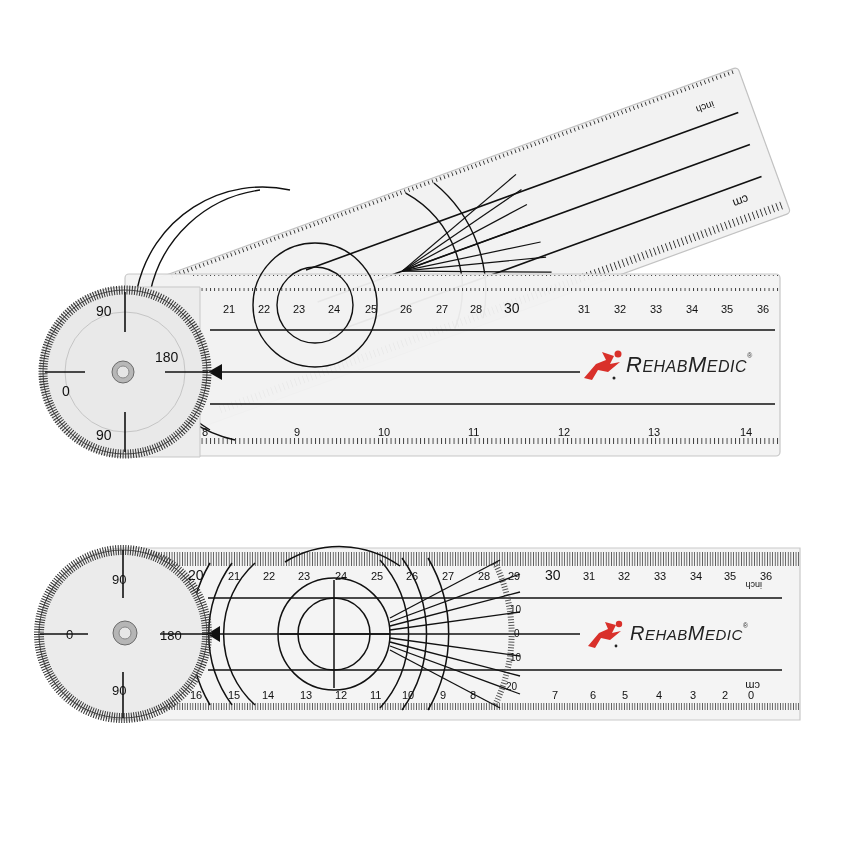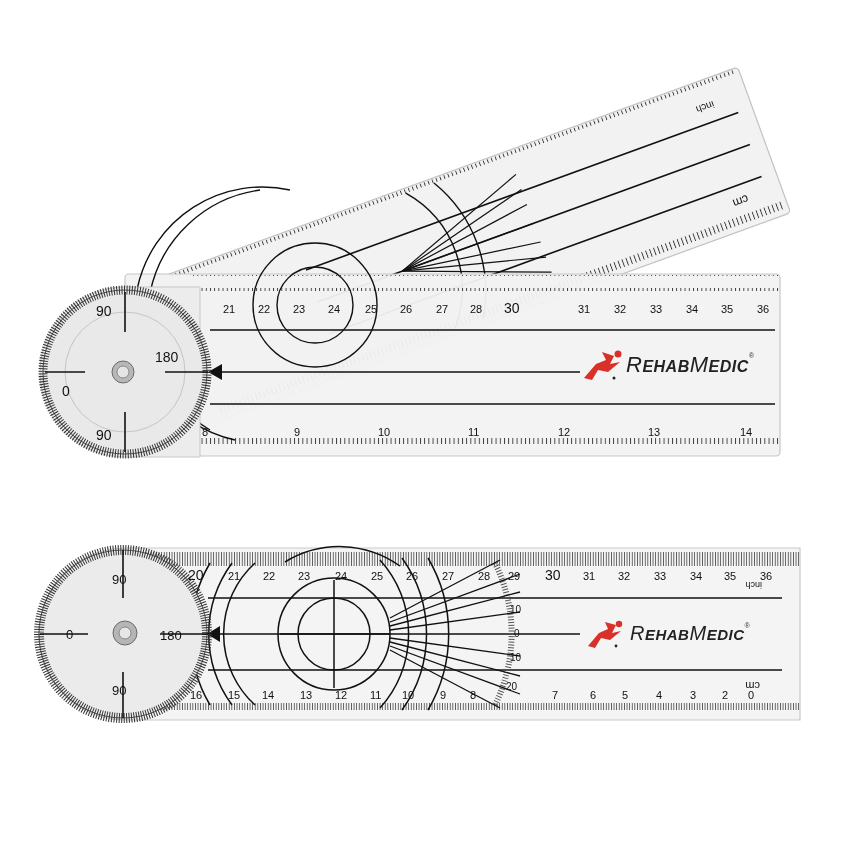--- a/index.html
+++ b/index.html
@@ -2,21 +2,21 @@
 <html><head>
 <meta charset="utf-8">
 <style>
   html,body{margin:0;padding:0;background:#ffffff;}
   body{width:850px;height:850px;position:relative;overflow:hidden;font-family:"Liberation Sans",sans-serif;}
   .stage{position:absolute;left:0;top:0;width:850px;height:850px;}
   svg text{font-family:"Liberation Sans",sans-serif;fill:#111;}
   .brand{position:absolute;display:flex;align-items:center;gap:6px;}
   .brand .word{font-family:"Liberation Sans",sans-serif;font-style:italic;color:#222;letter-spacing:0.5px;}
   .brand .word .big{font-size:22px;}
-  .brand .word .small{font-size:16px;font-weight:bold;}
+  .brand .word .small{font-size:16px;}
   .brand .reg{font-size:7px;vertical-align:top;color:#333;}
 </style>
 </head>
 <body>
 
 <div class="stage">
 <svg width="850" height="850" viewBox="0 0 850 850" xmlns="http://www.w3.org/2000/svg">
   <defs>
     <pattern id="ticksTop" width="4.2" height="24" patternUnits="userSpaceOnUse">
       <rect x="0" y="0" width="0.9" height="12" fill="#333"></rect>

